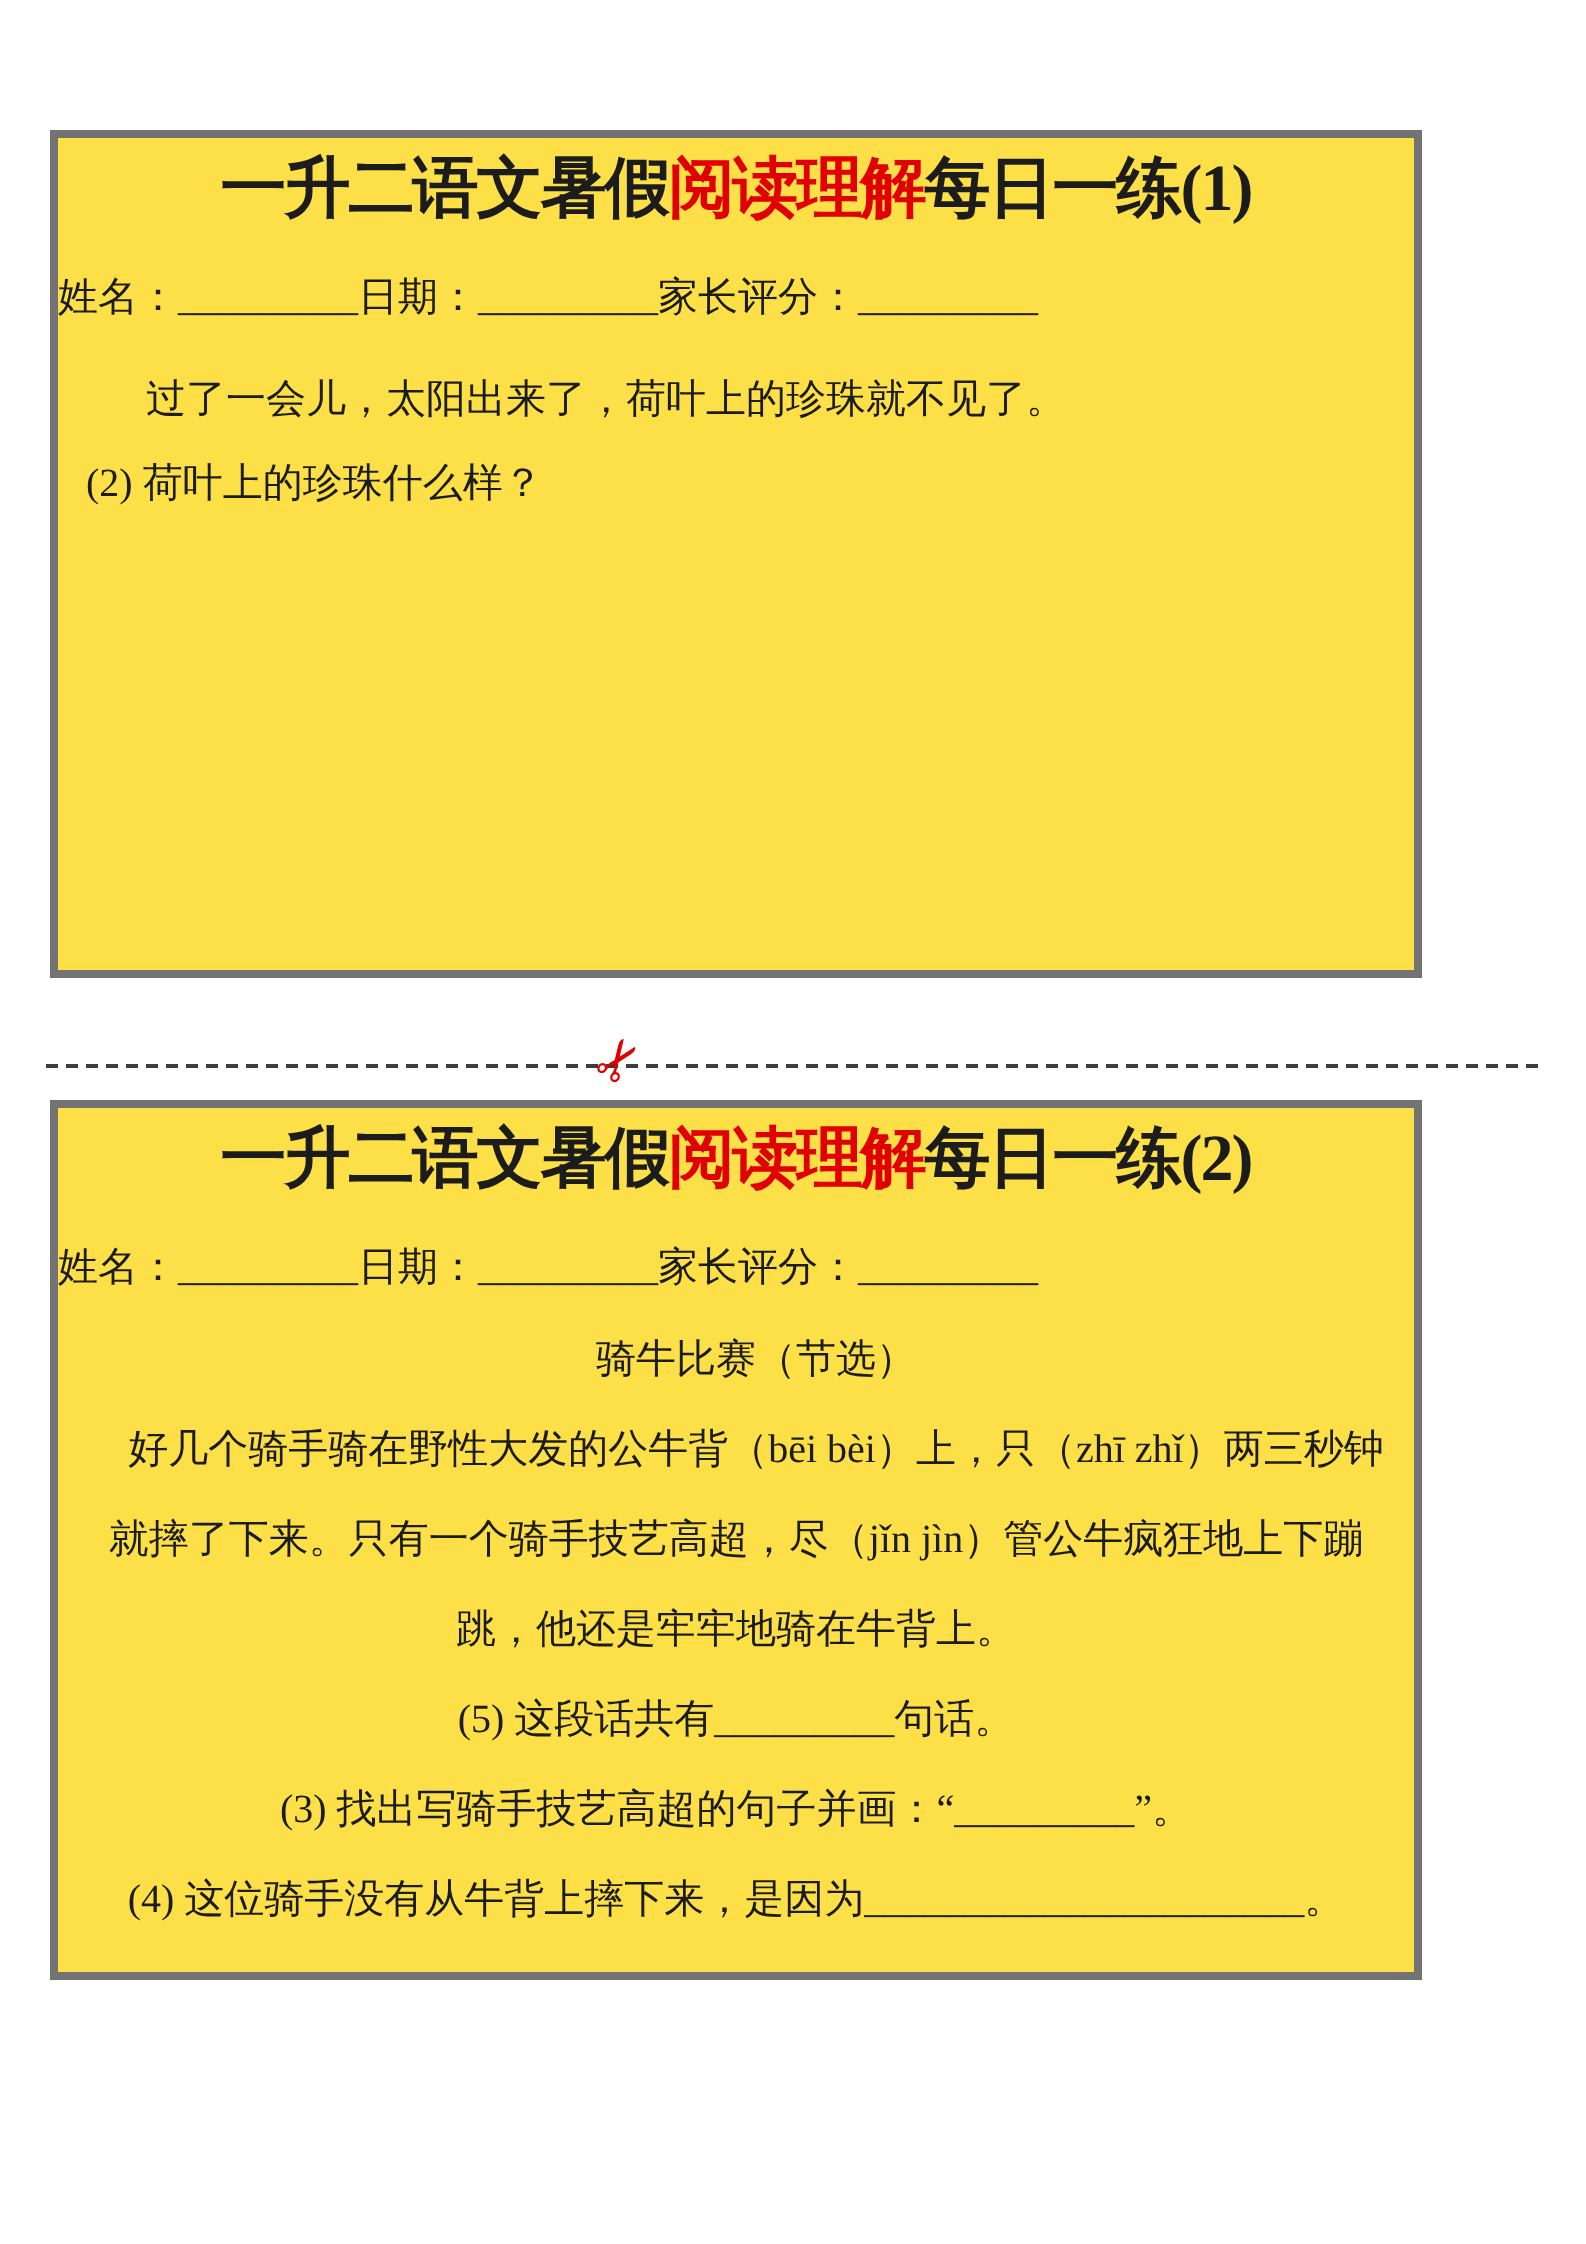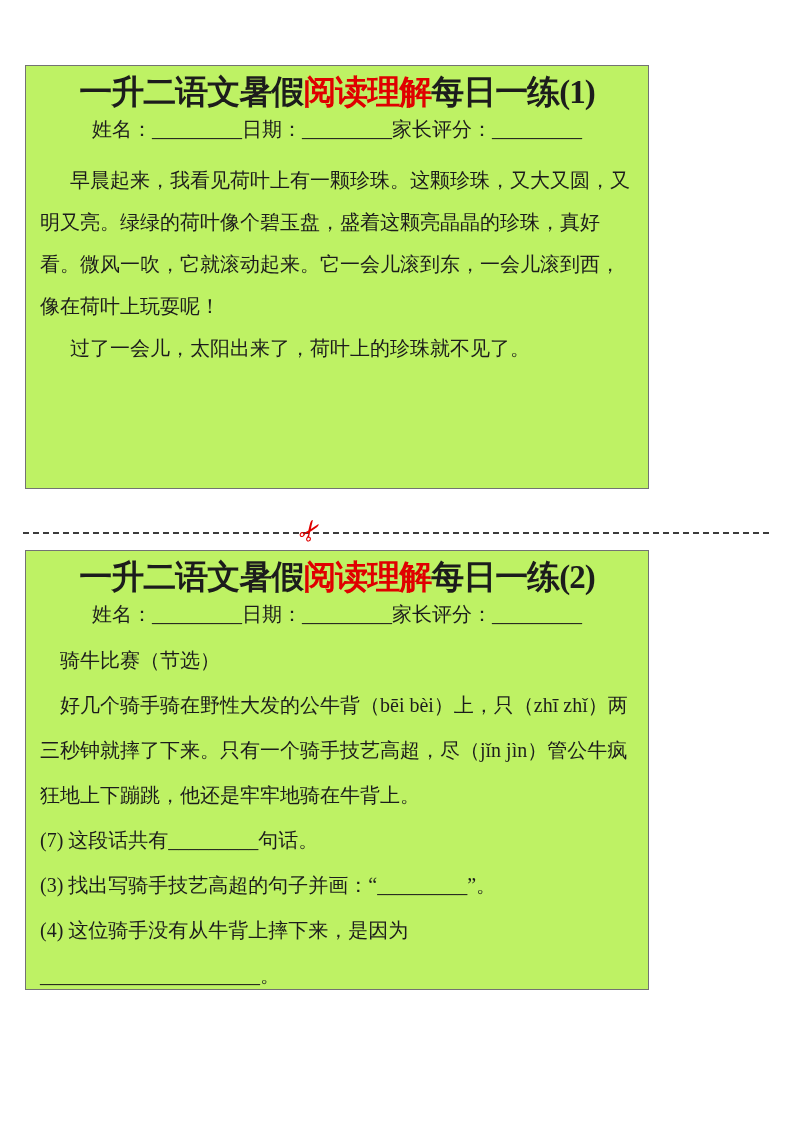--- a/index.html
+++ b/index.html
@@ -12,57 +12,57 @@
     width: 793px;
     height: 1122px;
     background: #ffffff;
     font-family: "Liberation Serif", "DejaVu Serif", serif;
     color: #1c1c1c;
     overflow: hidden;
   }
   .sheet {
     position: absolute;
     left: 25px;
-    width: 624px;
-    border: 1px solid #737373;
-    background: #bef264;
+    width: 686px;
+    border: 4px solid #737373;
+    background: #fde047;
     box-sizing: border-box;
   }
   #sheet-1 { top: 65px;  height: 424px; }
   #sheet-2 { top: 550px; height: 440px; }
 
   .title {
     margin: 6px 0 0 0;
     text-align: center;
     font-size: 33px;
     line-height: 40px;
     font-weight: bold;
     letter-spacing: -1px;
     white-space: nowrap;
   }
   .title .red { color: #e00000; }
 
   .meta {
-    margin-top: 3px;
-    text-align: center;
+    margin-top: 20px;
+    text-align: left;
     font-size: 20px;
     line-height: 28px;
     white-space: nowrap;
   }
   .meta .blank {
     letter-spacing: 0;
     font-size: 20px;
   }
 
   .body {
     padding: 0 14px;
     font-size: 20px;
   }
   #sheet-1 .body { margin-top: 16px; line-height: 42px; }
-  #sheet-2 .body { margin-top: 10px; line-height: 45px; }
+  #sheet-2 .body { margin-top: 10px; line-height: 45px; text-align: center; }
 
   .para, .question, .subtitle {
     margin: 0;
   }
   .para.indent-1 { text-indent: 1.5em; }
   .para.indent-2 { text-indent: 1em; }
   .subtitle { text-indent: 1em; }
 
   .cutline {
     position: absolute;
@@ -86,36 +86,36 @@
 <body>
 
 <div class="page">
 
   <section class="sheet" id="sheet-1">
     <h1 class="title"><span>一升二语文暑假</span><span class="red">阅读理解</span><span>每日一练(1)</span></h1>
 
     <div class="meta"><span>姓名：</span><span class="blank">_________</span><span>日期：</span><span class="blank">_________</span><span>家长评分：</span><span class="blank">_________</span></div>
 
     <div class="body">
-      <p class="para indent-1">早晨起来，我看见荷叶上有一颗珍珠。这颗珍珠，又大又圆，又明又亮。绿绿的荷叶像个碧玉盘，盛着这颗亮晶晶的珍珠，真好看。微风一吹，它就滚动起来。它一会儿滚到东，一会儿滚到西，像在荷叶上玩耍呢！</p>
       <p class="para indent-1">过了一会儿，太阳出来了，荷叶上的珍珠就不见了。</p>
+      <p class="question">(2) 荷叶上的珍珠什么样？</p>
     </div>
   </section>
 
   <div class="cutline">
     <span class="scissors">✂</span>
   </div>
 
   <section class="sheet" id="sheet-2">
     <h1 class="title"><span>一升二语文暑假</span><span class="red">阅读理解</span><span>每日一练(2)</span></h1>
 
     <div class="meta"><span>姓名：</span><span class="blank">_________</span><span>日期：</span><span class="blank">_________</span><span>家长评分：</span><span class="blank">_________</span></div>
 
     <div class="body">
       <p class="subtitle">骑牛比赛（节选）</p>
       <p class="para indent-2">好几个骑手骑在野性大发的公牛背（bēi bèi）上，只（zhī zhǐ）两三秒钟就摔了下来。只有一个骑手技艺高超，尽（jǐn jìn）管公牛疯狂地上下蹦跳，他还是牢牢地骑在牛背上。</p>
-      <p class="question">(7) 这段话共有_________句话。</p>
+      <p class="question">(5) 这段话共有_________句话。</p>
       <p class="question">(3) 找出写骑手技艺高超的句子并画：“_________”。</p>
       <p class="question">(4) 这位骑手没有从牛背上摔下来，是因为______________________。</p>
     </div>
   </section>
 
 </div>
 
 </body></html>

